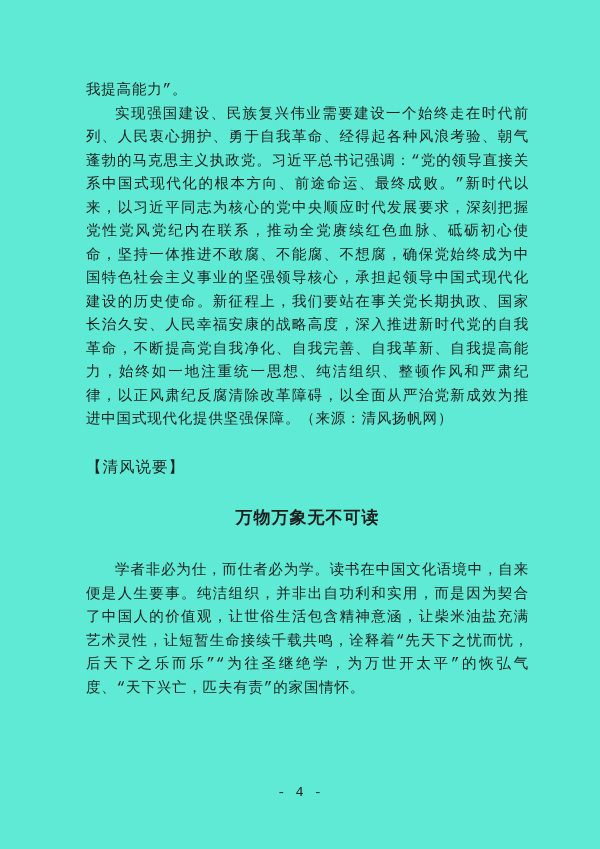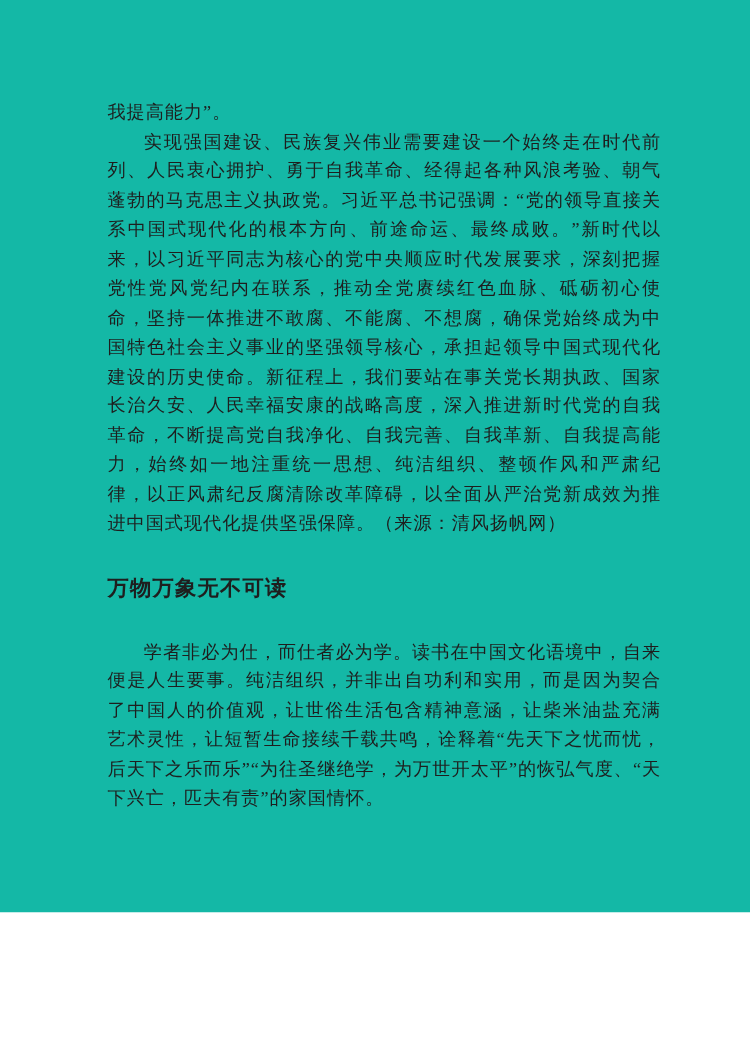--- a/index.html
+++ b/index.html
@@ -3,24 +3,24 @@
 <meta charset="utf-8">
 <style>
   html, body {
     margin: 0;
     padding: 0;
     background: #ffffff;
   }
   .page {
     position: relative;
     width: 600px;
-    height: 730px;
-    background: #14b8a6;
+    height: 849px;
+    background: #5eead4;
     overflow: hidden;
-    font-family: Liberation Serif, serif;
+    font-family: Liberation Mono, monospace;
     color: #1e1e1e;
   }
   .content {
     position: absolute;
     left: 86px;
     top: 79px;
     width: 443px;
   }
   .body-para {
     margin: 0;
@@ -41,21 +41,21 @@
     line-height: 23.5px;
     letter-spacing: 1px;
     font-weight: normal;
   }
   .article-title {
     margin: 27px 0 0 0;
     font-size: 17px;
     line-height: 24px;
     letter-spacing: 1px;
     font-weight: bold;
-    text-align: left;
+    text-align: center;
   }
   .after-title {
     margin-top: 28px;
   }
   .footer {
     position: absolute;
     left: 0;
     right: 0;
     top: 784px;
     text-align: center;
@@ -64,19 +64,20 @@
     letter-spacing: 1px;
   }
 </style>
 </head>
 <body>
 
 <div class="page">
   <div class="content">
     <p class="body-para">我提高能力”。</p>
     <p class="body-para indent">实现强国建设、民族复兴伟业需要建设一个始终走在时代前列、人民衷心拥护、勇于自我革命、经得起各种风浪考验、朝气蓬勃的马克思主义执政党。习近平总书记强调：“党的领导直接关系中国式现代化的根本方向、前途命运、最终成败。”新时代以来，以习近平同志为核心的党中央顺应时代发展要求，深刻把握党性党风党纪内在联系，推动全党赓续红色血脉、砥砺初心使命，坚持一体推进不敢腐、不能腐、不想腐，确保党始终成为中国特色社会主义事业的坚强领导核心，承担起领导中国式现代化建设的历史使命。新征程上，我们要站在事关党长期执政、国家长治久安、人民幸福安康的战略高度，深入推进新时代党的自我革命，不断提高党自我净化、自我完善、自我革新、自我提高能力，始终如一地注重统一思想、纯洁组织、整顿作风和严肃纪律，以正风肃纪反腐清除改革障碍，以全面从严治党新成效为推进中国式现代化提供坚强保障。（来源：清风扬帆网）</p>
+    <p class="section-header">【清风说要】</p>
     <h1 class="article-title">万物万象无不可读</h1>
     <p class="body-para indent after-title">学者非必为仕，而仕者必为学。读书在中国文化语境中，自来便是人生要事。纯洁组织，并非出自功利和实用，而是因为契合了中国人的价值观，让世俗生活包含精神意涵，让柴米油盐充满艺术灵性，让短暂生命接续千载共鸣，诠释着“先天下之忧而忧，后天下之乐而乐”“为往圣继绝学，为万世开太平”的恢弘气度、“天下兴亡，匹夫有责”的家国情怀。</p>
   </div>
   <div class="footer">
     <span>- 4 -</span>
   </div>
 </div>
 
 </body></html>

